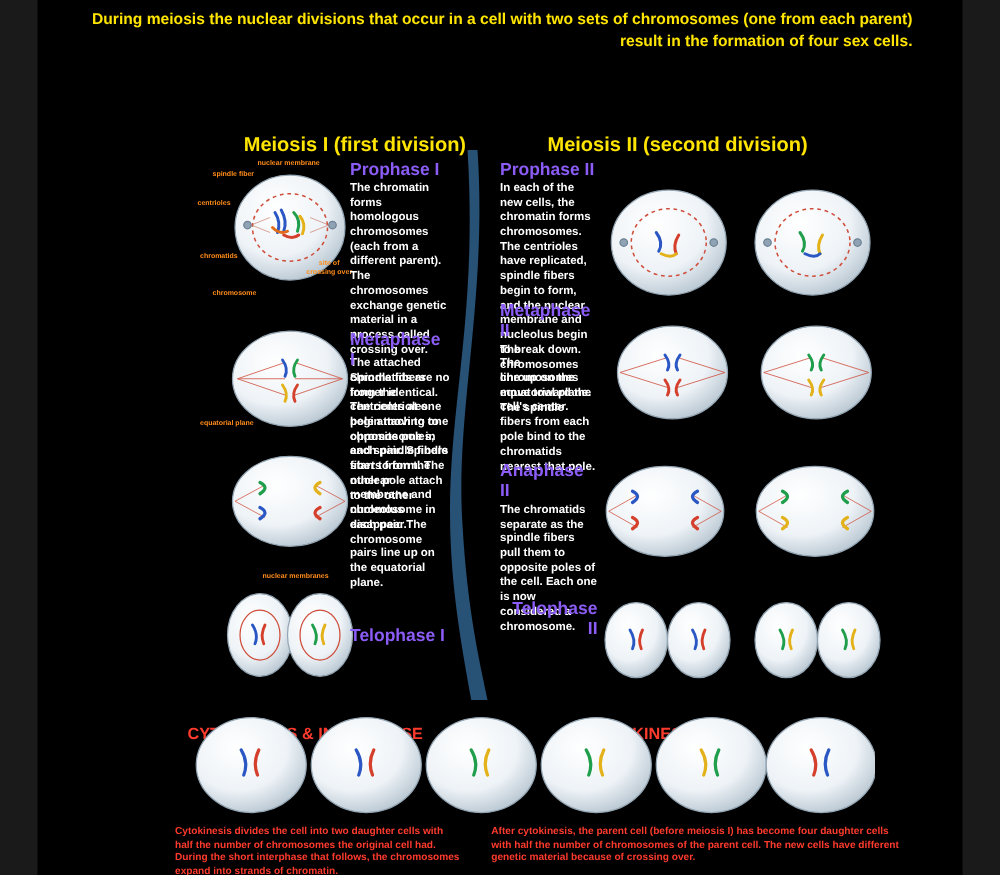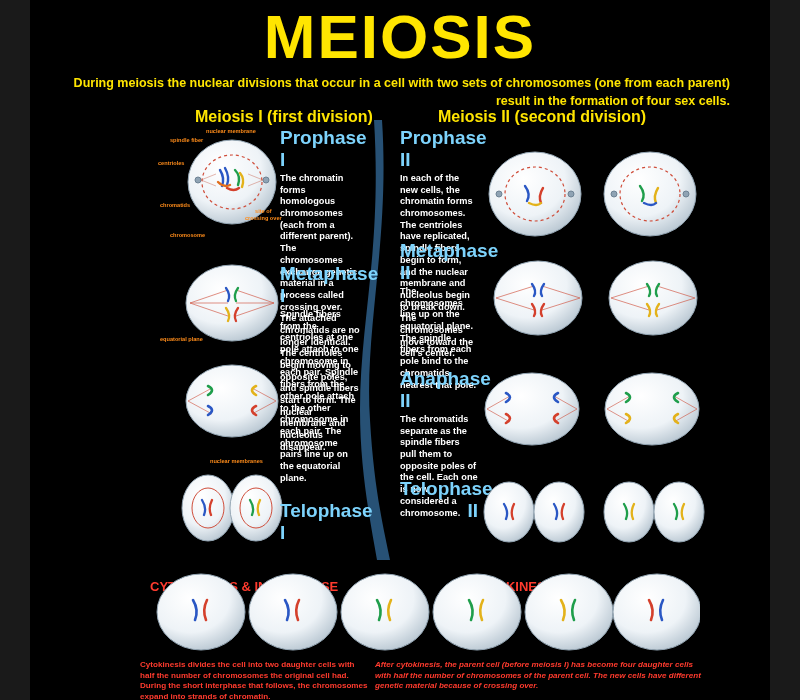--- a/index.html
+++ b/index.html
@@ -56,23 +56,23 @@
     top: 120px;
     width: 40px;
     height: 440px;
     pointer-events: none;
   }
 
   
   .abs { position: absolute; }
 
   .phase-title {
-    color: #7dd3fc;
-    font-weight: bold;
-    font-size: 19px;
+    color: #8b5cf6;
+    font-weight: bold;
+    font-size: 14px;
     margin: 0 0 2px 0;
   }
   .phase-text {
     color: #ffffff;
     font-size: 9.2px;
     line-height: 1.27;
     font-weight: bold;
     margin: 0;
   }
   .label-tiny {
@@ -96,21 +96,20 @@
     line-height: 1.3;
     position: absolute;
   }
   .cell { position: absolute; }
 </style>
 </head>
 <body>
 
 <div id="poster">
 
-  <div class="title">MEIOSIS</div>
   <div class="subtitle">During meiosis the nuclear divisions that occur in a cell with two sets of chromosomes (one from each parent) result in the formation of four sex cells.</div>
 
   <div class="colhead left">Meiosis I (first division)</div>
   <div class="colhead right">Meiosis II (second division)</div>
 
   <svg class="swoosh" viewBox="0 0 40 440">
     <path d="M22 0 C 30 120, 4 210, 10 300 C 14 370, 24 410, 30 440 L 17 440 C 10 400, 0 350, 0 290 C 0 200, 22 130, 14 0 Z" fill="#2e5f8a" opacity="0.85"></path>
   </svg>
 
   <svg class="cell" style="left:150px; top:130px;" width="105" height="105" viewBox="0 0 105 105">
@@ -360,15 +359,15 @@
       <path d="M52 28 q-5 10 -1 20" stroke="#1f9e4b" stroke-width="2.6" fill="none" stroke-linecap="round"></path>
     </g>
     <g transform="translate(456,0)">
       <ellipse cx="46" cy="40" rx="44" ry="38" fill="url(#cg)" stroke="#94a6b4"></ellipse>
       <path d="M38 28 q6 10 2 20" stroke="#d4402c" stroke-width="2.6" fill="none" stroke-linecap="round"></path>
       <path d="M52 28 q-5 10 -1 20" stroke="#2a57c4" stroke-width="2.6" fill="none" stroke-linecap="round"></path>
     </g>
   </svg>
 
   <div class="footnote" style="left:110px; top:660px; width:230px;">Cytokinesis divides the cell into two daughter cells with half the number of chromosomes the original cell had. During the short interphase that follows, the chromosomes expand into strands of chromatin.</div>
-  <div class="footnote" style="left:345px; top:660px; width:330px;font-style:italic;">After cytokinesis, the parent cell (before meiosis I) has become four daughter cells with half the number of chromosomes of the parent cell. The new cells have different genetic material because of crossing over.</div>
+  <div class="footnote" style="left:363px; top:660px; width:330px;">After cytokinesis, the parent cell (before meiosis I) has become four daughter cells with half the number of chromosomes of the parent cell. The new cells have different genetic material because of crossing over.</div>
 
 </div>
 
 </body></html>

